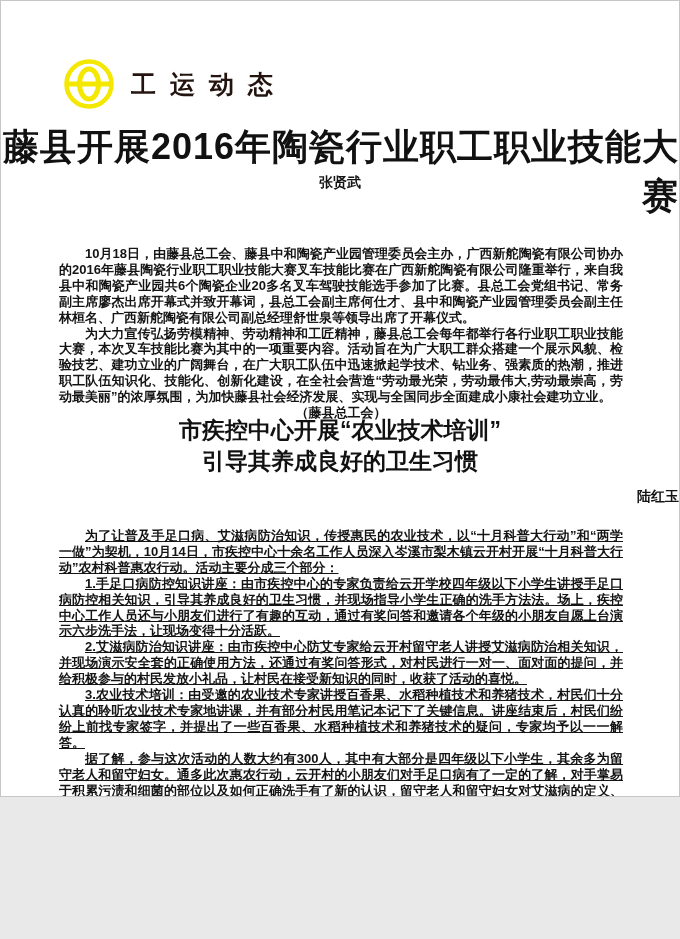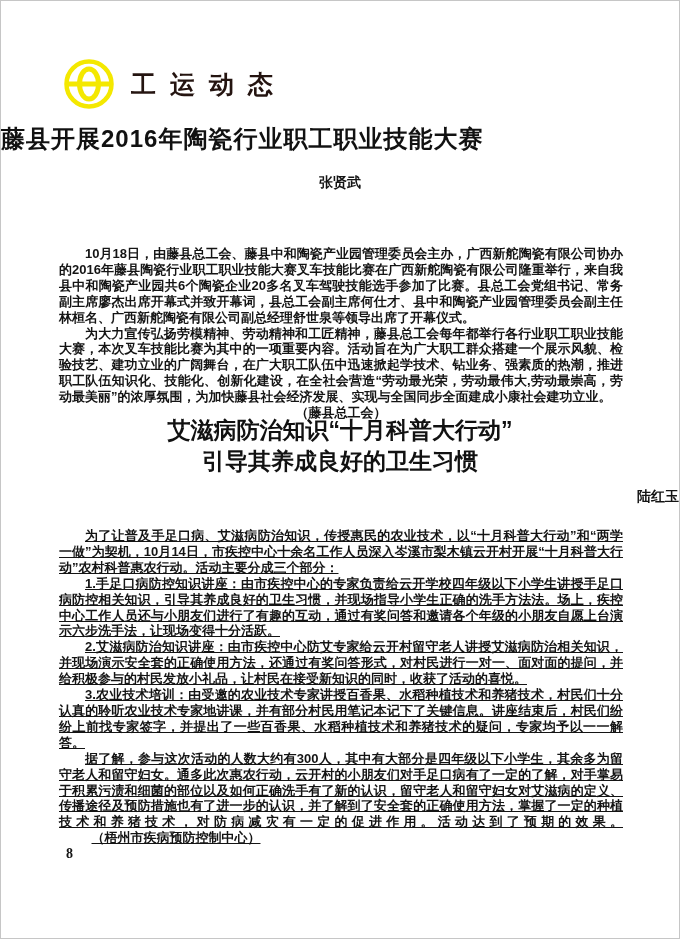--- a/index.html
+++ b/index.html
@@ -1,18 +1,18 @@
 <!DOCTYPE html>
 <html><head>
 <meta charset="utf-8">
 <style>
   html,body { margin:0; padding:0; background:#e9e9e9; }
   .page {
     position:relative;
-    width:680px; height:939px;
+    width:680px; height:797px;
     margin:0 auto;
     background:#ffffff;
     border:1px solid #c6c6c6;
     box-sizing:border-box;
     font-family:"Liberation Sans", sans-serif;
     color:#141414;
     overflow:hidden;
   }
   .header {
     position:absolute; top:57px; left:62px;
@@ -21,22 +21,22 @@
   .emblem { display:block; }
   .masthead {
     font-size:25px; font-weight:bold;
     letter-spacing:14px;
     color:#241410;
     font-family:"Liberation Serif", serif;
     white-space:nowrap;
   }
   .a1-title {
     position:absolute; top:122px; left:0; width:100%;
-    text-align:left;
-    font-size:24px; font-weight:bold;
+    text-align:right;
+    font-size:36px; font-weight:bold;
     color:#111;
     letter-spacing:1px;
   }
   .a1-author {
     position:absolute; top:173px; left:0; width:100%;
     text-align:center;
     font-size:14px; font-weight:bold;
   }
   .body-block {
     position:absolute; left:58px; width:564px;
@@ -93,21 +93,21 @@
   <div class="a1-title">藤县开展2016年陶瓷行业职工职业技能大赛</div>
   <div class="a1-author">张贤武</div>
 
   <div class="body-block a1-body">
     <p>10月18日，由藤县总工会、藤县中和陶瓷产业园管理委员会主办，广西新舵陶瓷有限公司协办的2016年藤县陶瓷行业职工职业技能大赛叉车技能比赛在广西新舵陶瓷有限公司隆重举行，来自我县中和陶瓷产业园共6个陶瓷企业20多名叉车驾驶技能选手参加了比赛。县总工会党组书记、常务副主席廖杰出席开幕式并致开幕词，县总工会副主席何仕才、县中和陶瓷产业园管理委员会副主任林桓名、广西新舵陶瓷有限公司副总经理舒世泉等领导出席了开幕仪式。</p>
     <p>为大力宣传弘扬劳模精神、劳动精神和工匠精神，藤县总工会每年都举行各行业职工职业技能大赛，本次叉车技能比赛为其中的一项重要内容。活动旨在为广大职工群众搭建一个展示风貌、检验技艺、建功立业的广阔舞台，在广大职工队伍中迅速掀起学技术、钻业务、强素质的热潮，推进职工队伍知识化、技能化、创新化建设，在全社会营造“劳动最光荣，劳动最伟大,劳动最崇高，劳动最美丽”的浓厚氛围，为加快藤县社会经济发展、实现与全国同步全面建成小康社会建功立业。</p>
     <p class="attribution-line">（藤县总工会）</p>
   </div>
 
   <div class="a2-title">
-    <div>艾滋病防治知识“十月科普大行动”</div>
+    <div>市疾控中心开展“农业技术培训”</div>
     <div>引导其养成良好的卫生习惯</div>
   </div>
   <div class="a2-author">陆红玉</div>
 
   <div class="body-block a2-body">
     <p>为了让普及手足口病、艾滋病防治知识，传授惠民的农业技术，以“十月科普大行动”和“两学一做”为契机，10月14日，市疾控中心十余名工作人员深入岑溪市梨木镇云开村开展“十月科普大行动”农村科普惠农行动。活动主要分成三个部分：</p>
     <p>1.手足口病防控知识讲座：由市疾控中心的专家负责给云开学校四年级以下小学生讲授手足口病防控相关知识，引导其养成良好的卫生习惯，并现场指导小学生正确的洗手方法法。场上，疾控中心工作人员还与小朋友们进行了有趣的互动，通过有奖问答和邀请各个年级的小朋友自愿上台演示六步洗手法，让现场变得十分活跃。</p>
     <p>2.艾滋病防治知识讲座：由市疾控中心防艾专家给云开村留守老人讲授艾滋病防治相关知识，并现场演示安全套的正确使用方法，还通过有奖问答形式，对村民进行一对一、面对面的提问，并给积极参与的村民发放小礼品，让村民在接受新知识的同时，收获了活动的喜悦。</p>
     <p>3.农业技术培训：由受邀的农业技术专家讲授百香果、水稻种植技术和养猪技术，村民们十分认真的聆听农业技术专家地讲课，并有部分村民用笔记本记下了关键信息。讲座结束后，村民们纷纷上前找专家签字，并提出了一些百香果、水稻种植技术和养猪技术的疑问，专家均予以一一解答。</p>
     <p><span>据了解，参与这次活动的人数大约有300人，其中有大部分是四年级以下小学生，其余多为留守老人和留守妇女。通多此次惠农行动，云开村的小朋友们对手足口病有了一定的了解，对手掌易于积累污渍和细菌的部位以及如何正确洗手有了新的认识，留守老人和留守妇女对艾滋病的定义、传播途径及预防措施也有了进一步的认识，并了解到了安全套的正确使用方法，掌握了一定的种植技术和养猪技术，对防病减灾有一定的促进作用。活动达到了预期的效果。</span><span class="inline-attr">（梧州市疾病预防控制中心）</span></p>

